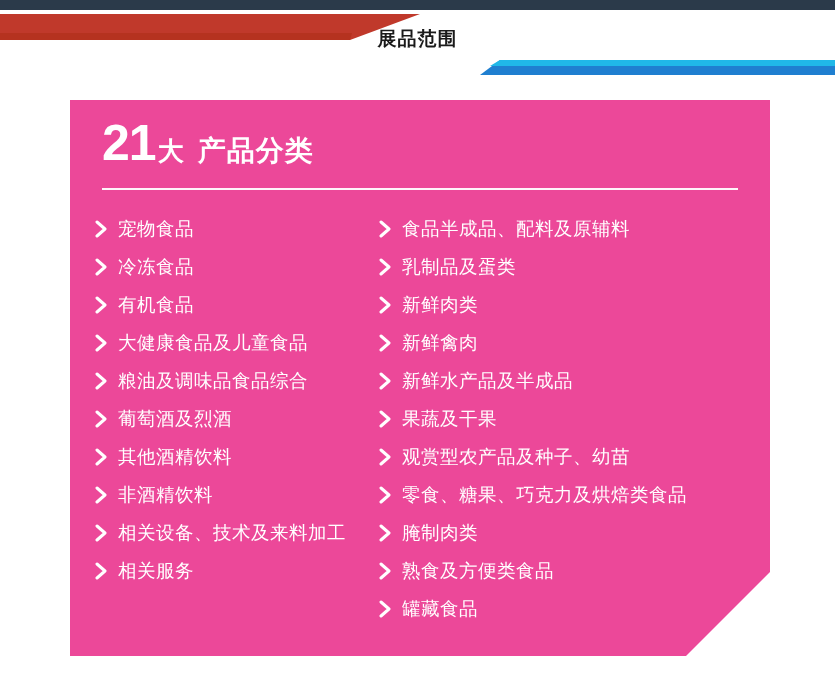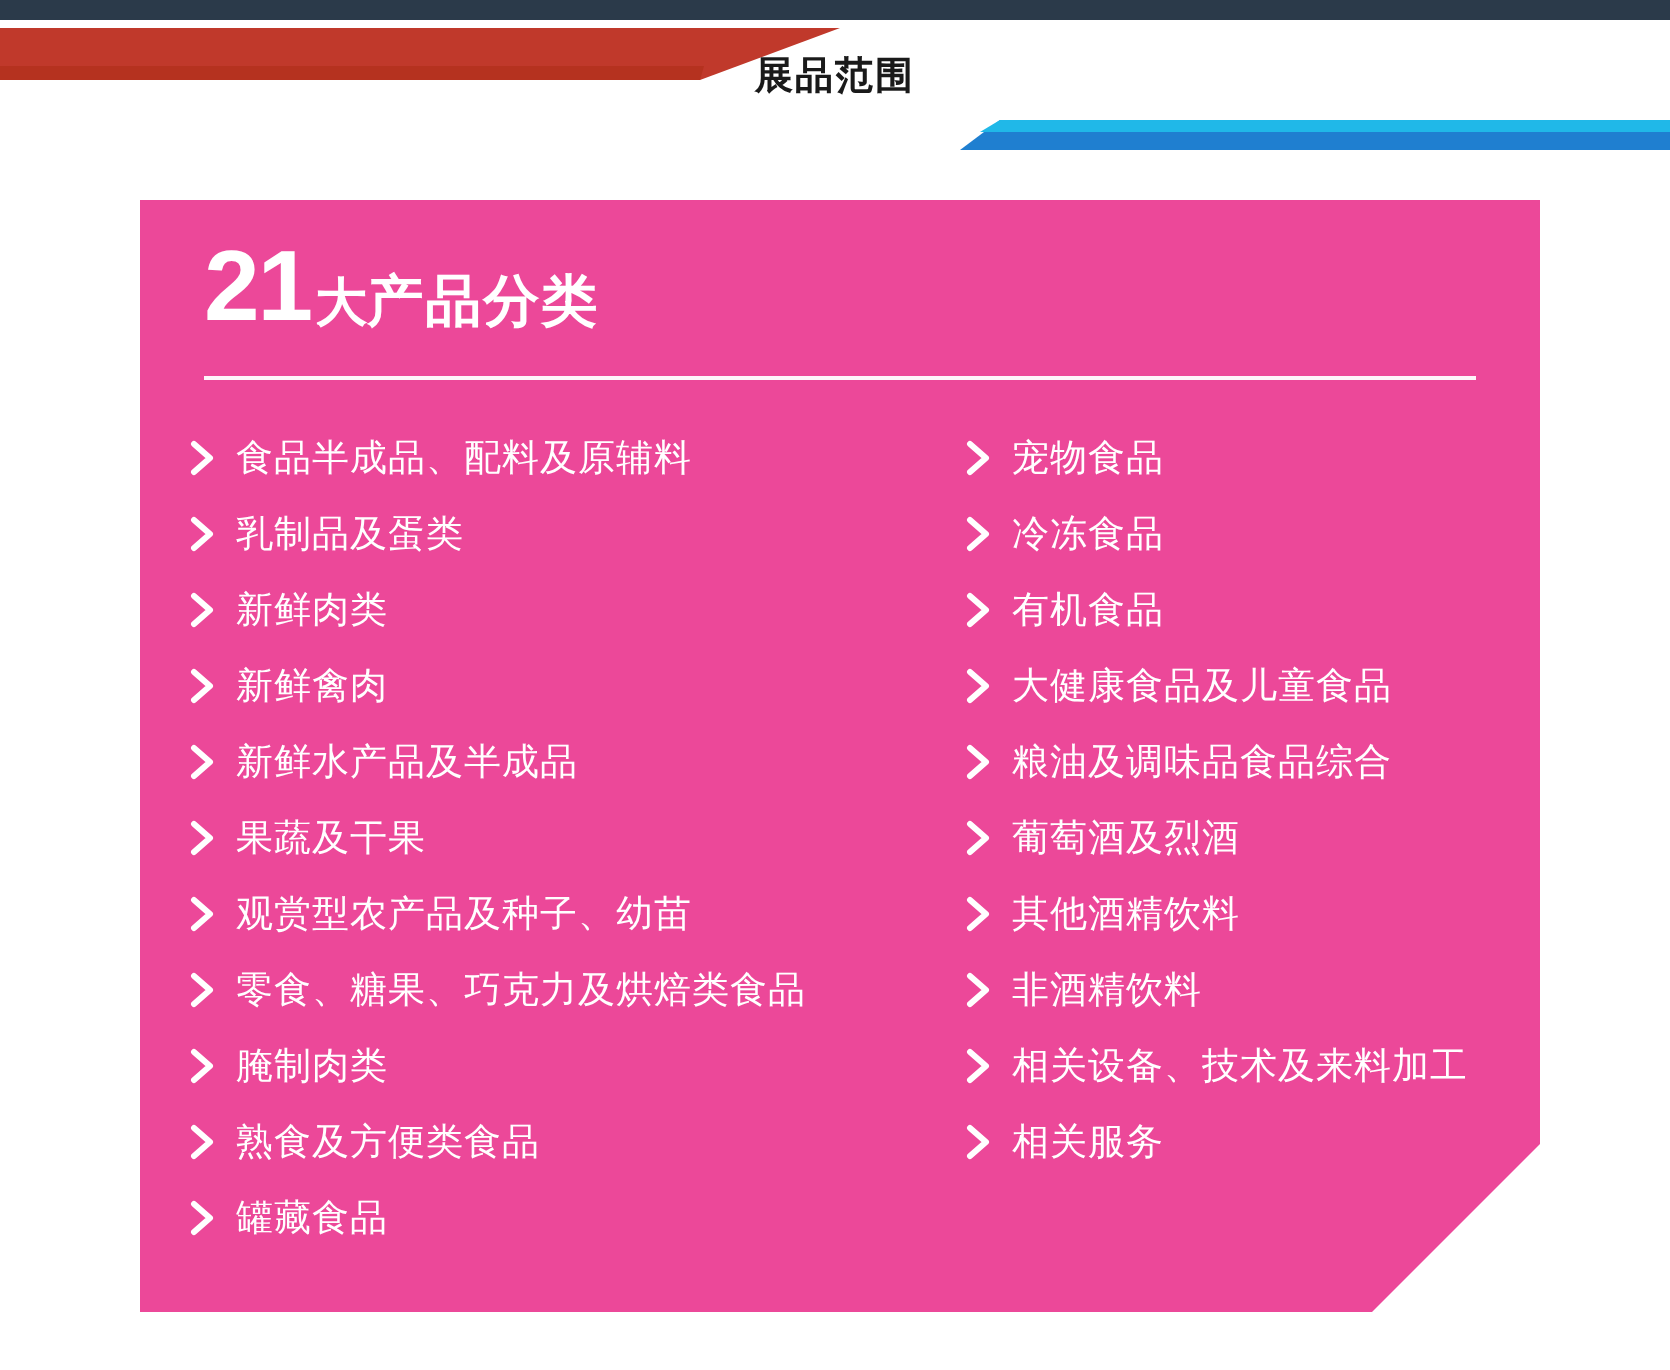--- a/index.html
+++ b/index.html
@@ -79,21 +79,21 @@
   .heading-da {
     font-size: 26px;
     font-weight: bold;
     line-height: 26px;
     margin-left: 2px;
   }
   .heading-rest {
     font-size: 28px;
     font-weight: bold;
     line-height: 28px;
-    margin-left: 0;
+    margin-left: 14px;
     letter-spacing: 1px;
   }
 
   .divider {
     position: absolute;
     left: 32px;
     top: 88px;
     width: 636px;
     height: 2px;
     background: #ffffff;
@@ -163,20 +163,103 @@
     <div class="card-heading">
       <span class="heading-num">21</span>
       <span class="heading-da">大</span>
       <span class="heading-rest">产品分类</span>
     </div>
 
     <div class="divider"></div>
 
     <div class="columns">
 
+      <div class="col col-right">
+        <div class="item">
+          <span class="chev">
+            <svg width="13" height="18" viewBox="0 0 13 18">
+                <polyline points="2,2 10,9 2,16" fill="none" stroke="#ffffff" stroke-width="3" stroke-linecap="round" stroke-linejoin="round"></polyline>
+              </svg>
+          </span>
+          <span class="item-label">宠物食品</span>
+        </div>
+        <div class="item">
+          <span class="chev">
+            <svg width="13" height="18" viewBox="0 0 13 18">
+                <polyline points="2,2 10,9 2,16" fill="none" stroke="#ffffff" stroke-width="3" stroke-linecap="round" stroke-linejoin="round"></polyline>
+              </svg>
+          </span>
+          <span class="item-label">冷冻食品</span>
+        </div>
+        <div class="item">
+          <span class="chev">
+            <svg width="13" height="18" viewBox="0 0 13 18">
+                <polyline points="2,2 10,9 2,16" fill="none" stroke="#ffffff" stroke-width="3" stroke-linecap="round" stroke-linejoin="round"></polyline>
+              </svg>
+          </span>
+          <span class="item-label">有机食品</span>
+        </div>
+        <div class="item">
+          <span class="chev">
+            <svg width="13" height="18" viewBox="0 0 13 18">
+                <polyline points="2,2 10,9 2,16" fill="none" stroke="#ffffff" stroke-width="3" stroke-linecap="round" stroke-linejoin="round"></polyline>
+              </svg>
+          </span>
+          <span class="item-label">大健康食品及儿童食品</span>
+        </div>
+        <div class="item">
+          <span class="chev">
+            <svg width="13" height="18" viewBox="0 0 13 18">
+                <polyline points="2,2 10,9 2,16" fill="none" stroke="#ffffff" stroke-width="3" stroke-linecap="round" stroke-linejoin="round"></polyline>
+              </svg>
+          </span>
+          <span class="item-label">粮油及调味品食品综合</span>
+        </div>
+        <div class="item">
+          <span class="chev">
+            <svg width="13" height="18" viewBox="0 0 13 18">
+                <polyline points="2,2 10,9 2,16" fill="none" stroke="#ffffff" stroke-width="3" stroke-linecap="round" stroke-linejoin="round"></polyline>
+              </svg>
+          </span>
+          <span class="item-label">葡萄酒及烈酒</span>
+        </div>
+        <div class="item">
+          <span class="chev">
+            <svg width="13" height="18" viewBox="0 0 13 18">
+                <polyline points="2,2 10,9 2,16" fill="none" stroke="#ffffff" stroke-width="3" stroke-linecap="round" stroke-linejoin="round"></polyline>
+              </svg>
+          </span>
+          <span class="item-label">其他酒精饮料</span>
+        </div>
+        <div class="item">
+          <span class="chev">
+            <svg width="13" height="18" viewBox="0 0 13 18">
+                <polyline points="2,2 10,9 2,16" fill="none" stroke="#ffffff" stroke-width="3" stroke-linecap="round" stroke-linejoin="round"></polyline>
+              </svg>
+          </span>
+          <span class="item-label">非酒精饮料</span>
+        </div>
+        <div class="item">
+          <span class="chev">
+            <svg width="13" height="18" viewBox="0 0 13 18">
+                <polyline points="2,2 10,9 2,16" fill="none" stroke="#ffffff" stroke-width="3" stroke-linecap="round" stroke-linejoin="round"></polyline>
+              </svg>
+          </span>
+          <span class="item-label">相关设备、技术及来料加工</span>
+        </div>
+        <div class="item">
+          <span class="chev">
+            <svg width="13" height="18" viewBox="0 0 13 18">
+                <polyline points="2,2 10,9 2,16" fill="none" stroke="#ffffff" stroke-width="3" stroke-linecap="round" stroke-linejoin="round"></polyline>
+              </svg>
+          </span>
+          <span class="item-label">相关服务</span>
+        </div>
+      </div>
+
       <div class="col col-left">
         <div class="item">
           <span class="chev">
             <svg width="13" height="18" viewBox="0 0 13 18">
                 <polyline points="2,2 10,9 2,16" fill="none" stroke="#ffffff" stroke-width="3" stroke-linecap="round" stroke-linejoin="round"></polyline>
               </svg>
           </span>
           <span class="item-label">食品半成品、配料及原辅料</span>
         </div>
         <div class="item">
@@ -251,102 +334,19 @@
           </span>
           <span class="item-label">熟食及方便类食品</span>
         </div>
         <div class="item">
           <span class="chev">
             <svg width="13" height="18" viewBox="0 0 13 18">
                 <polyline points="2,2 10,9 2,16" fill="none" stroke="#ffffff" stroke-width="3" stroke-linecap="round" stroke-linejoin="round"></polyline>
               </svg>
           </span>
           <span class="item-label">罐藏食品</span>
-        </div>
-      </div>
-
-      <div class="col col-right">
-        <div class="item">
-          <span class="chev">
-            <svg width="13" height="18" viewBox="0 0 13 18">
-                <polyline points="2,2 10,9 2,16" fill="none" stroke="#ffffff" stroke-width="3" stroke-linecap="round" stroke-linejoin="round"></polyline>
-              </svg>
-          </span>
-          <span class="item-label">宠物食品</span>
-        </div>
-        <div class="item">
-          <span class="chev">
-            <svg width="13" height="18" viewBox="0 0 13 18">
-                <polyline points="2,2 10,9 2,16" fill="none" stroke="#ffffff" stroke-width="3" stroke-linecap="round" stroke-linejoin="round"></polyline>
-              </svg>
-          </span>
-          <span class="item-label">冷冻食品</span>
-        </div>
-        <div class="item">
-          <span class="chev">
-            <svg width="13" height="18" viewBox="0 0 13 18">
-                <polyline points="2,2 10,9 2,16" fill="none" stroke="#ffffff" stroke-width="3" stroke-linecap="round" stroke-linejoin="round"></polyline>
-              </svg>
-          </span>
-          <span class="item-label">有机食品</span>
-        </div>
-        <div class="item">
-          <span class="chev">
-            <svg width="13" height="18" viewBox="0 0 13 18">
-                <polyline points="2,2 10,9 2,16" fill="none" stroke="#ffffff" stroke-width="3" stroke-linecap="round" stroke-linejoin="round"></polyline>
-              </svg>
-          </span>
-          <span class="item-label">大健康食品及儿童食品</span>
-        </div>
-        <div class="item">
-          <span class="chev">
-            <svg width="13" height="18" viewBox="0 0 13 18">
-                <polyline points="2,2 10,9 2,16" fill="none" stroke="#ffffff" stroke-width="3" stroke-linecap="round" stroke-linejoin="round"></polyline>
-              </svg>
-          </span>
-          <span class="item-label">粮油及调味品食品综合</span>
-        </div>
-        <div class="item">
-          <span class="chev">
-            <svg width="13" height="18" viewBox="0 0 13 18">
-                <polyline points="2,2 10,9 2,16" fill="none" stroke="#ffffff" stroke-width="3" stroke-linecap="round" stroke-linejoin="round"></polyline>
-              </svg>
-          </span>
-          <span class="item-label">葡萄酒及烈酒</span>
-        </div>
-        <div class="item">
-          <span class="chev">
-            <svg width="13" height="18" viewBox="0 0 13 18">
-                <polyline points="2,2 10,9 2,16" fill="none" stroke="#ffffff" stroke-width="3" stroke-linecap="round" stroke-linejoin="round"></polyline>
-              </svg>
-          </span>
-          <span class="item-label">其他酒精饮料</span>
-        </div>
-        <div class="item">
-          <span class="chev">
-            <svg width="13" height="18" viewBox="0 0 13 18">
-                <polyline points="2,2 10,9 2,16" fill="none" stroke="#ffffff" stroke-width="3" stroke-linecap="round" stroke-linejoin="round"></polyline>
-              </svg>
-          </span>
-          <span class="item-label">非酒精饮料</span>
-        </div>
-        <div class="item">
-          <span class="chev">
-            <svg width="13" height="18" viewBox="0 0 13 18">
-                <polyline points="2,2 10,9 2,16" fill="none" stroke="#ffffff" stroke-width="3" stroke-linecap="round" stroke-linejoin="round"></polyline>
-              </svg>
-          </span>
-          <span class="item-label">相关设备、技术及来料加工</span>
-        </div>
-        <div class="item">
-          <span class="chev">
-            <svg width="13" height="18" viewBox="0 0 13 18">
-                <polyline points="2,2 10,9 2,16" fill="none" stroke="#ffffff" stroke-width="3" stroke-linecap="round" stroke-linejoin="round"></polyline>
-              </svg>
-          </span>
-          <span class="item-label">相关服务</span>
         </div>
       </div>
 
     </div>
   </div>
 
 </div>
 
 </body></html>

